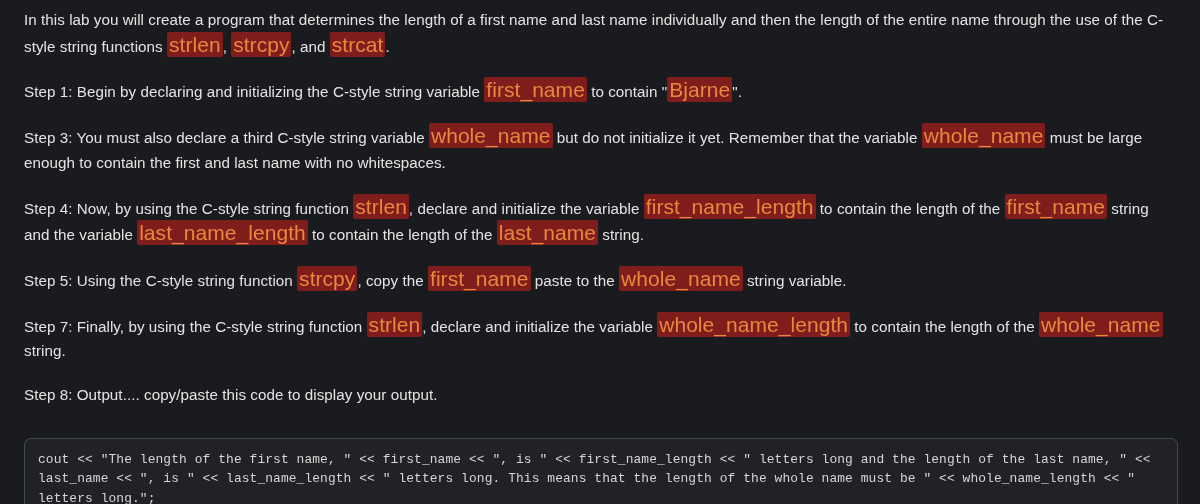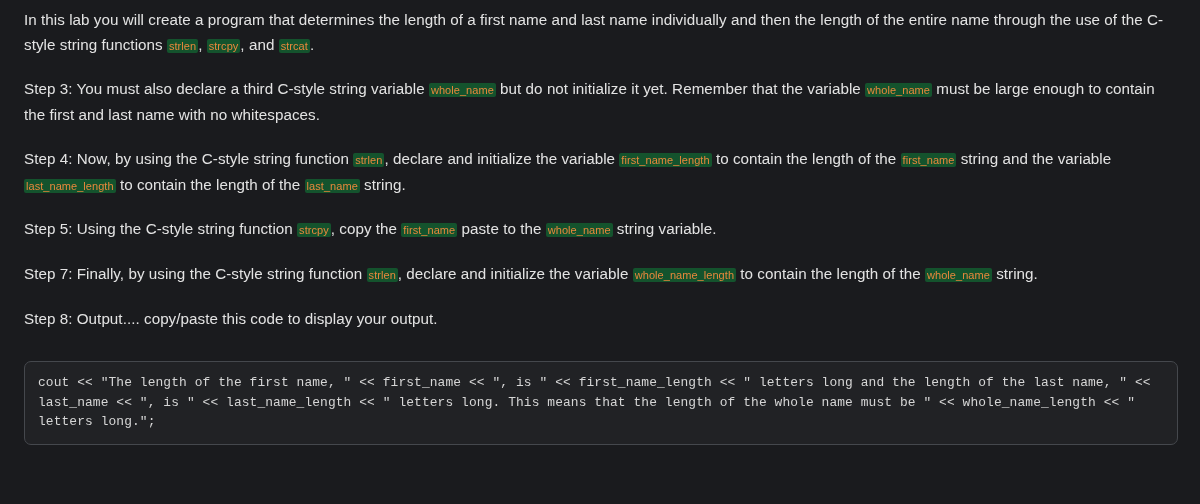--- a/index.html
+++ b/index.html
@@ -26,23 +26,23 @@
     font-size: 15.2px;
     line-height: 24.7px;
     color: #e3e3e3;
     letter-spacing: 0.05px;
   }
   p.para:last-of-type {
     margin-bottom: 30px;
   }
   code.inline {
     font-family: "Liberation Sans", sans-serif;
-    font-size: 11px;
+    font-size: 21px;
     color: #e9883c;
-    background: #14532d;
+    background: #7f1d1d;
     border-radius: 2px;
     padding: 1px 2px 1px 2px;
     white-space: pre;
   }
   .codeblock {
     box-sizing: border-box;
     margin: 0;
     border: 1px solid #45484d;
     border-radius: 7px;
     background: #212225;
@@ -59,20 +59,21 @@
     letter-spacing: 0.1px;
   }
 </style>
 </head>
 <body>
 
 <div class="page">
 
   <p class="para"><span>In this lab you will create a program that determines the length of a first name and last name individually and then the length of the entire name through the use of the C-style string functions </span><code class="inline">strlen</code><span>, </span><code class="inline">strcpy</code><span>, and </span><code class="inline">strcat</code><span>.</span></p>
 
+  <p class="para"><span>Step 1: Begin by declaring and initializing the C-style string variable </span><code class="inline">first_name</code><span> to contain "</span><code class="inline">Bjarne</code><span>".</span></p>
 
 
   <p class="para"><span>Step 3: You must also declare a third C-style string variable </span><code class="inline">whole_name</code><span> but do not initialize it yet. Remember that the variable </span><code class="inline">whole_name</code><span> must be large enough to contain the first and last name with no whitespaces.</span></p>
 
   <p class="para"><span>Step 4: Now, by using the C-style string function </span><code class="inline">strlen</code><span>, declare and initialize the variable </span><code class="inline">first_name_length</code><span> to contain the length of the </span><code class="inline">first_name</code><span> string and the variable </span><code class="inline">last_name_length</code><span> to contain the length of the </span><code class="inline">last_name</code><span> string.</span></p>
 
   <p class="para"><span>Step 5: Using the C-style string function </span><code class="inline">strcpy</code><span>, copy the </span><code class="inline">first_name</code><span> paste to the </span><code class="inline">whole_name</code><span> string variable.</span></p>
 
 
   <p class="para"><span>Step 7: Finally, by using the C-style string function </span><code class="inline">strlen</code><span>, declare and initialize the variable </span><code class="inline">whole_name_length</code><span> to contain the length of the </span><code class="inline">whole_name</code><span> string.</span></p>

